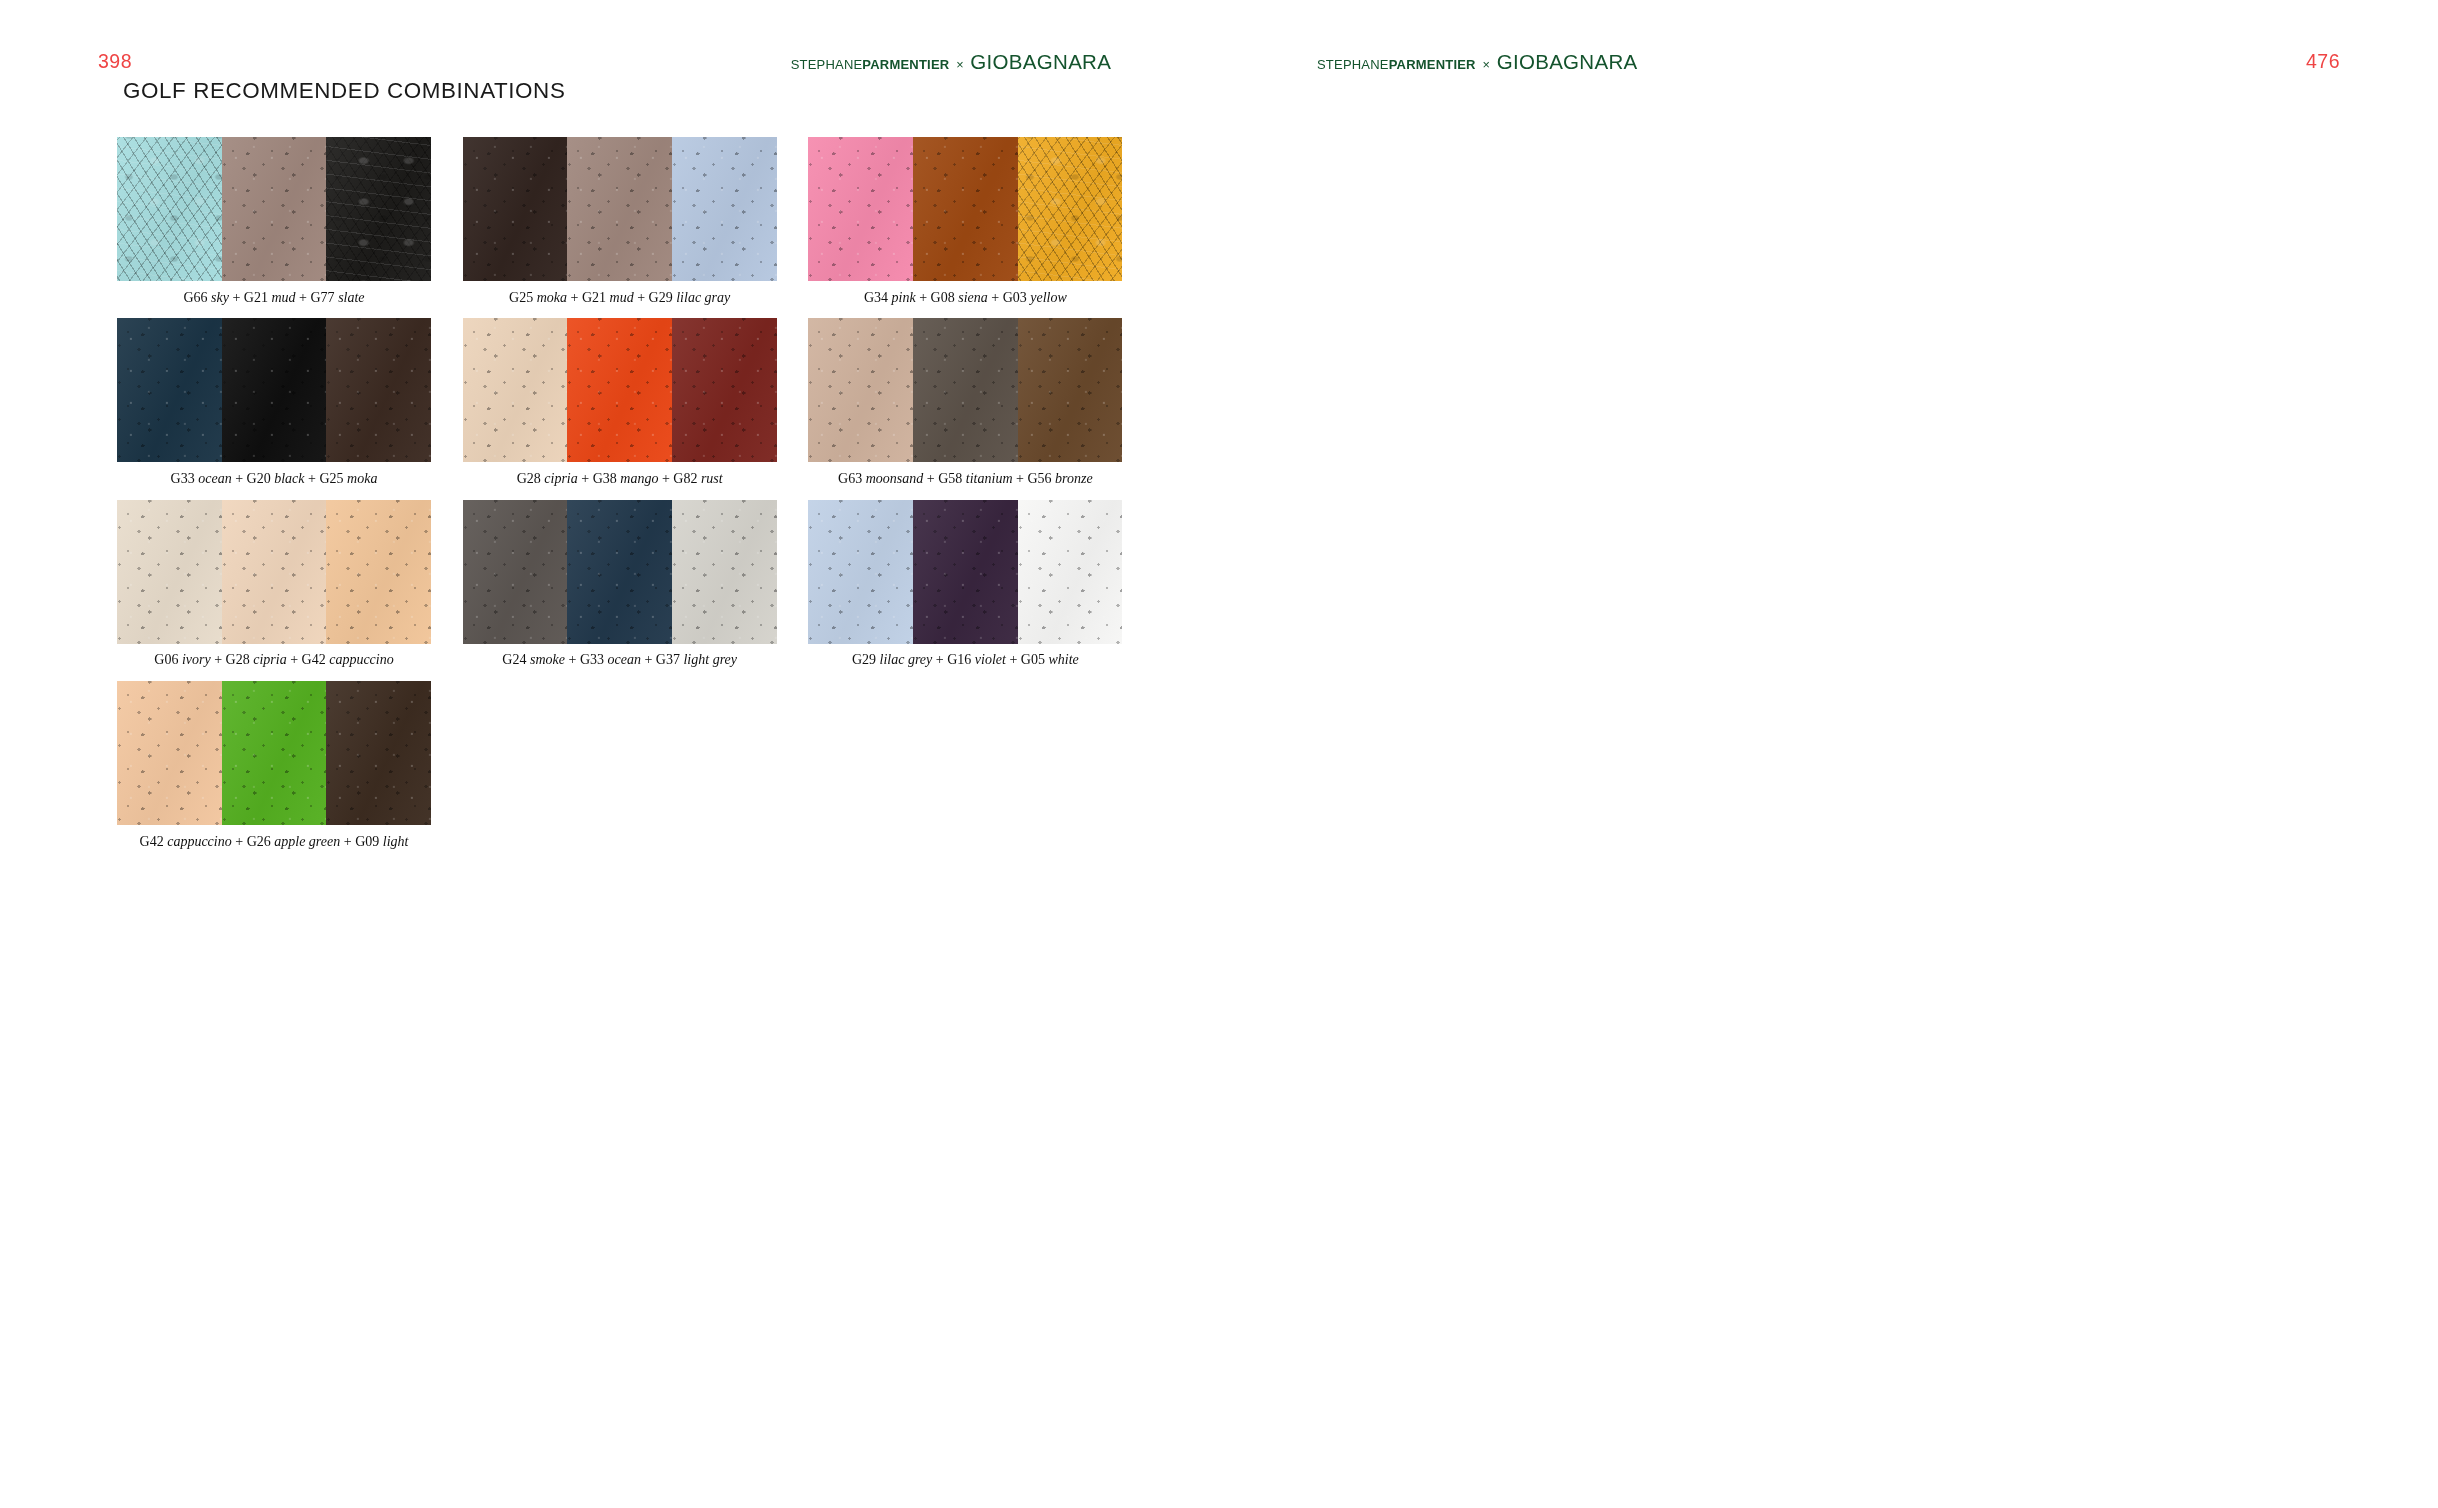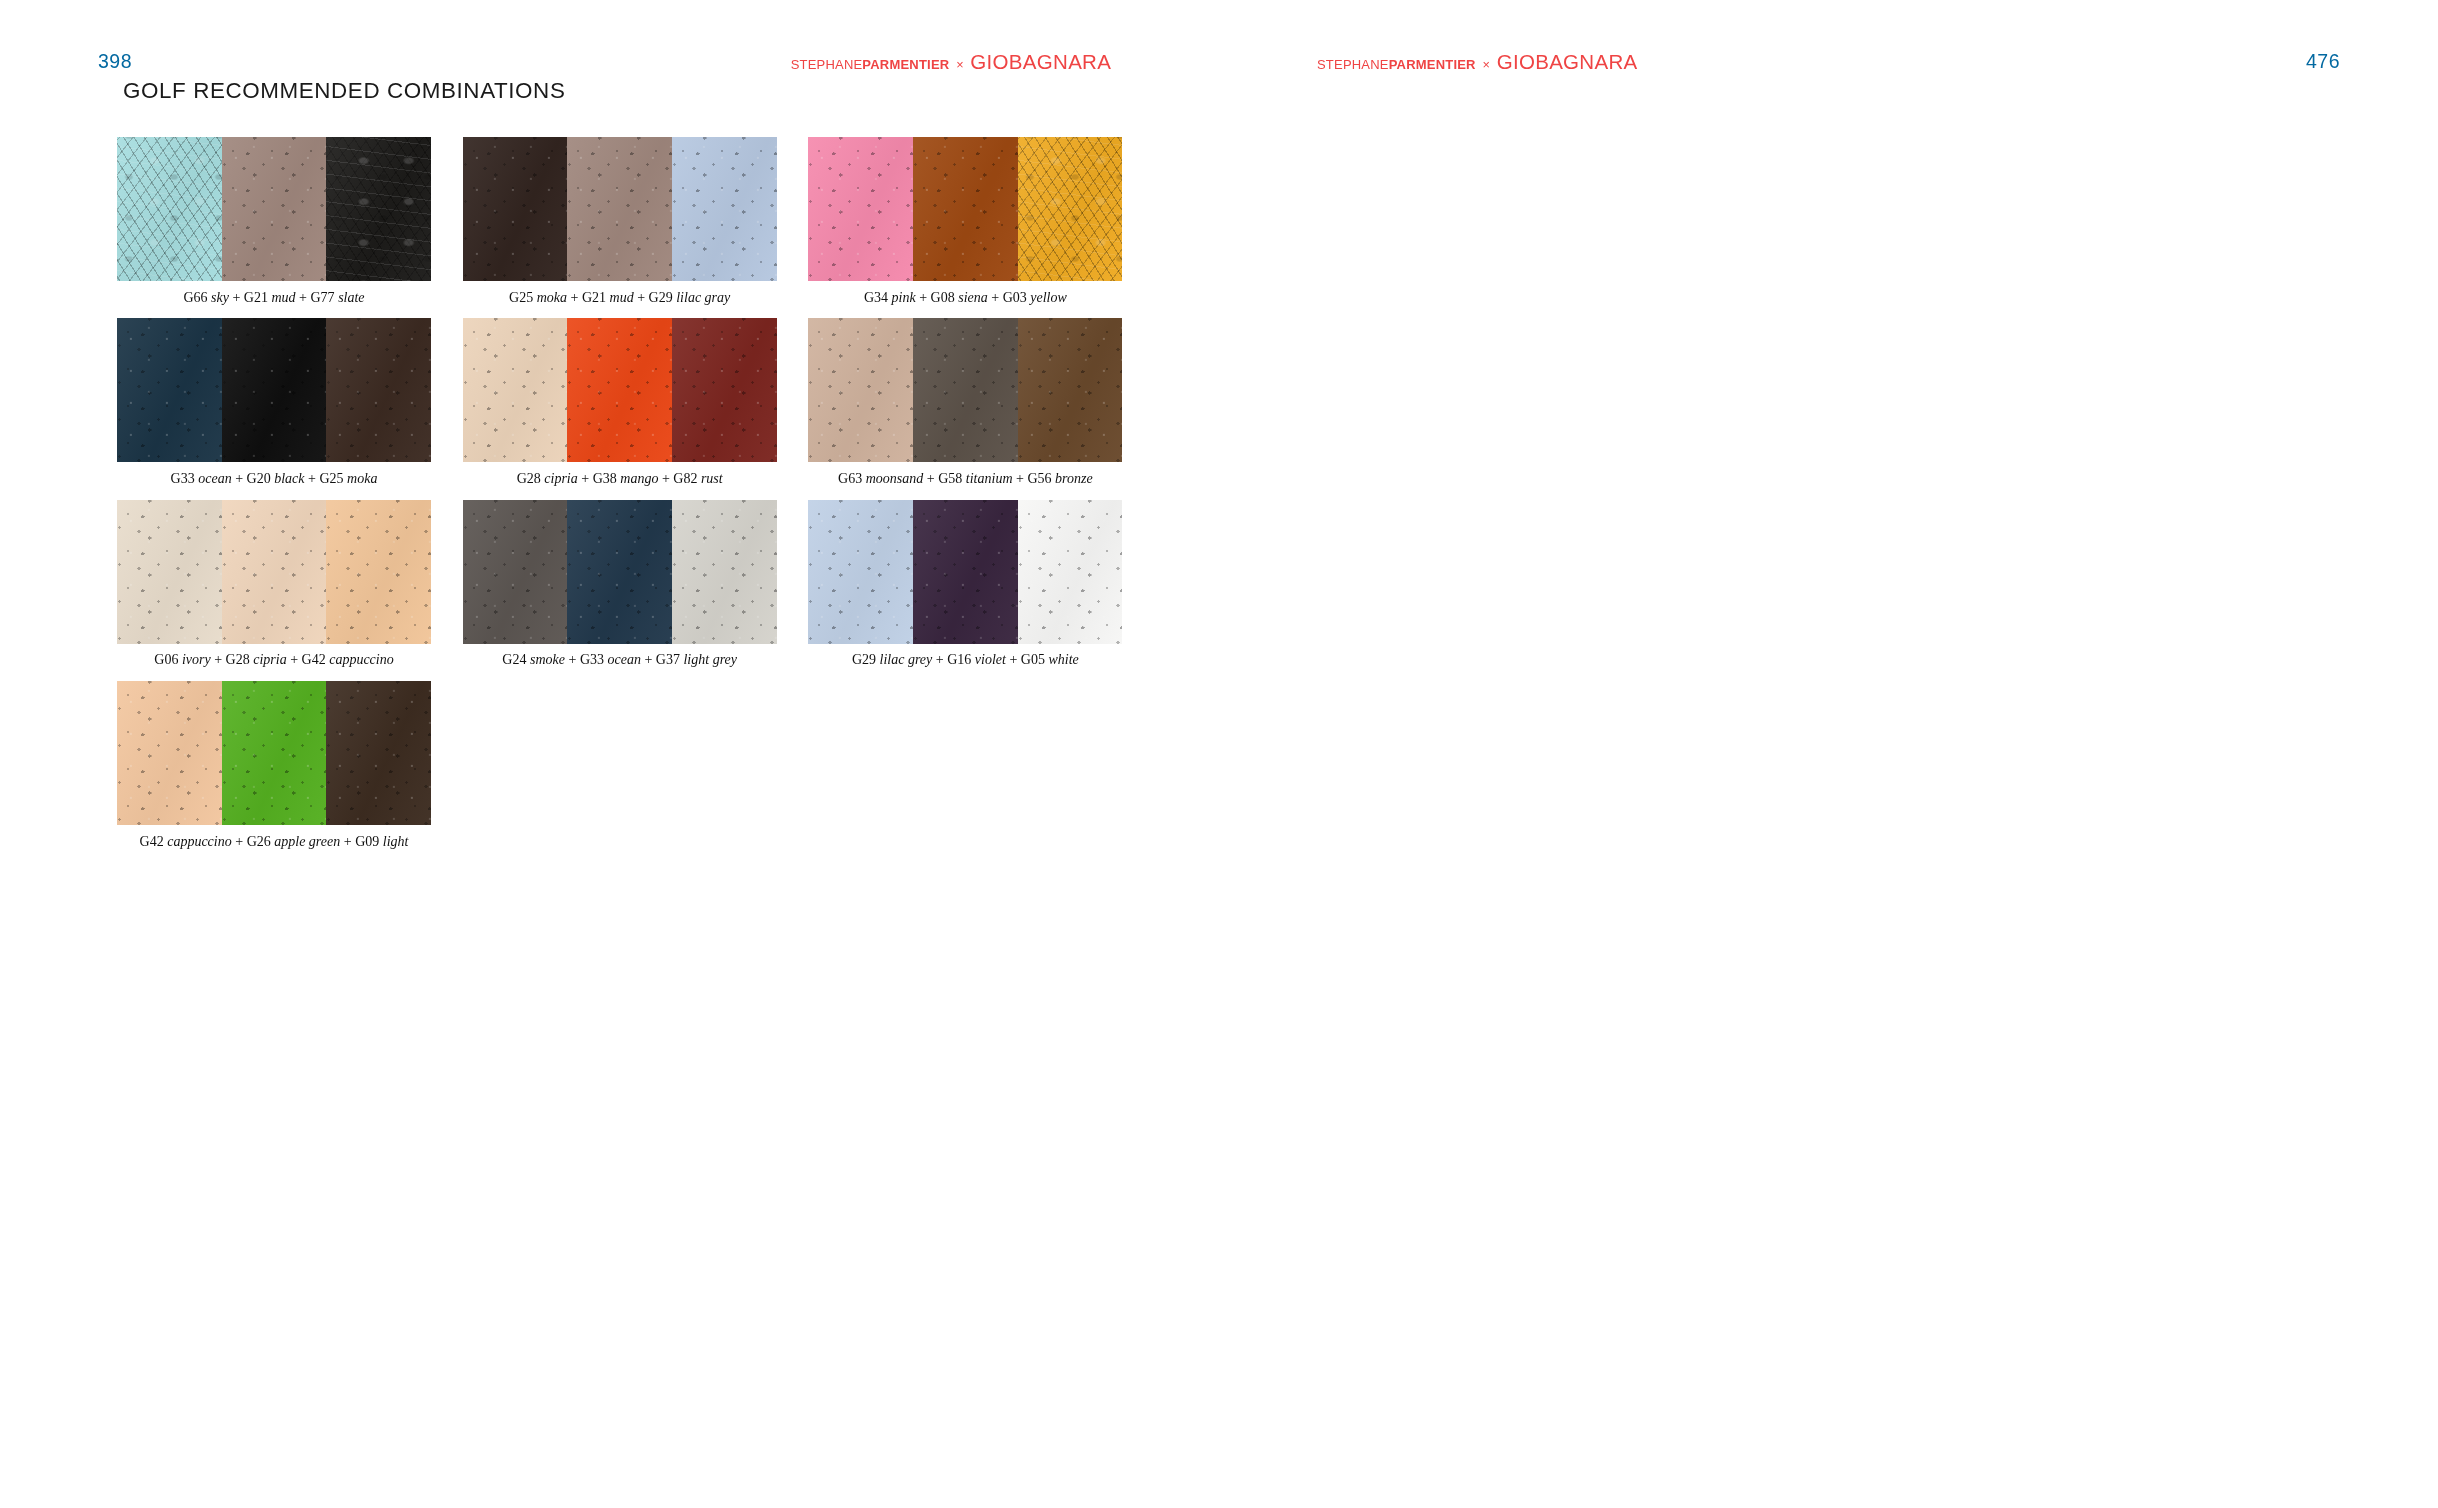--- a/index.html
+++ b/index.html
@@ -37,28 +37,28 @@
     height: 29px;
     display: flex;
     align-items: center;
   }
   .page-left .runhead  { padding: 0 98px 0 98px; }
   .page-right .runhead { padding: 0 98px 0 98px; }
 
   .folio {
     font-size: 19.5px;
     letter-spacing: 0.5px;
-    color: #0369a1;
+    color: #ef4444;
     font-weight: 400;
     line-height: 1;
   }
   .logo {
     display: flex;
     align-items: baseline;
-    color: #ef4444;
+    color: #14532d;
     white-space: nowrap;
   }
   .logo-sp {
     font-size: 13px;
     letter-spacing: 0.2px;
     font-weight: 400;
   }
   .logo-sp b { font-weight: 700; }
   .logo-x {
     font-size: 12.7px;

